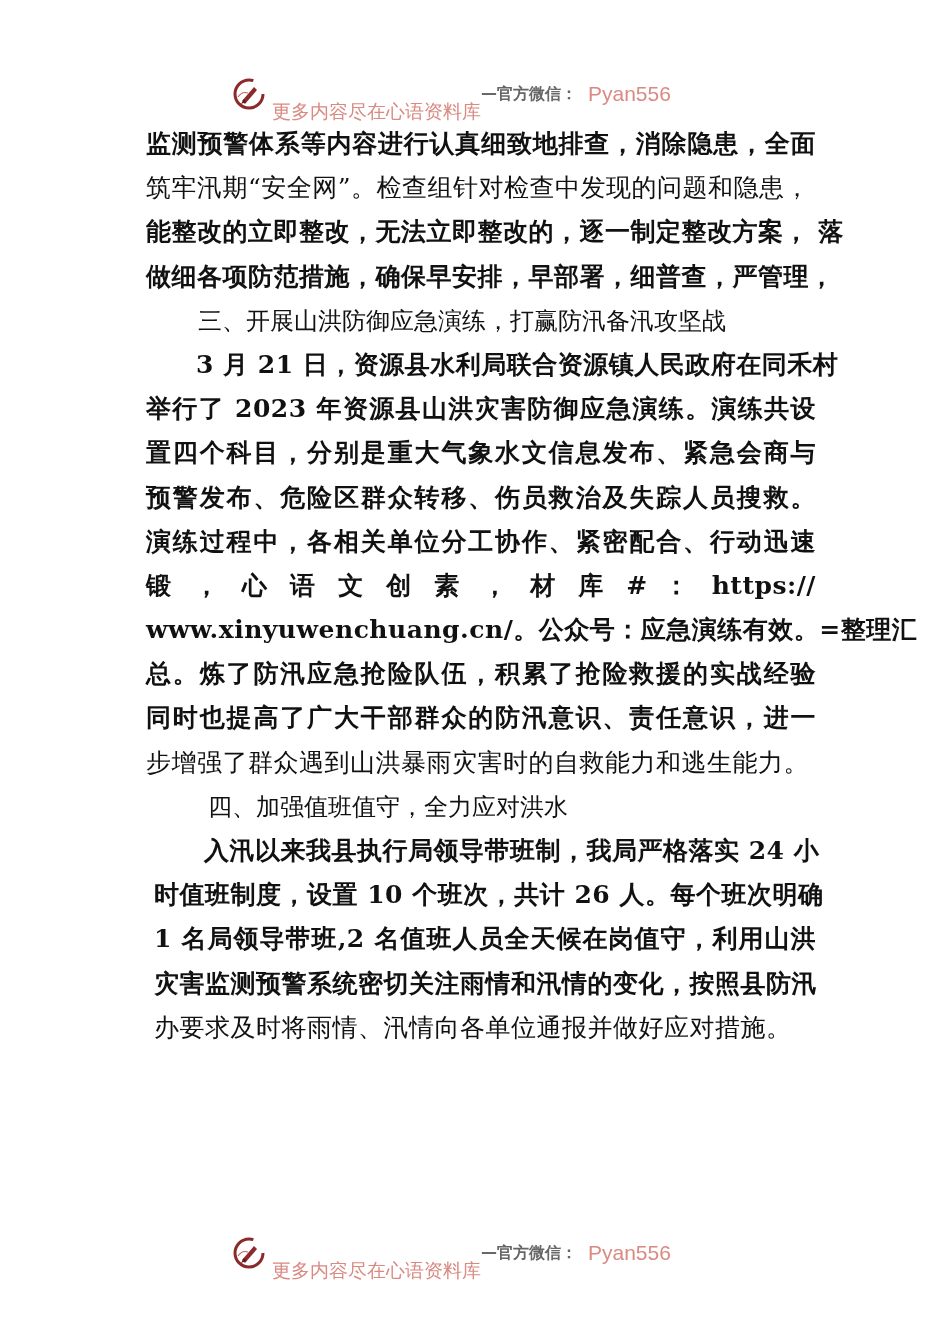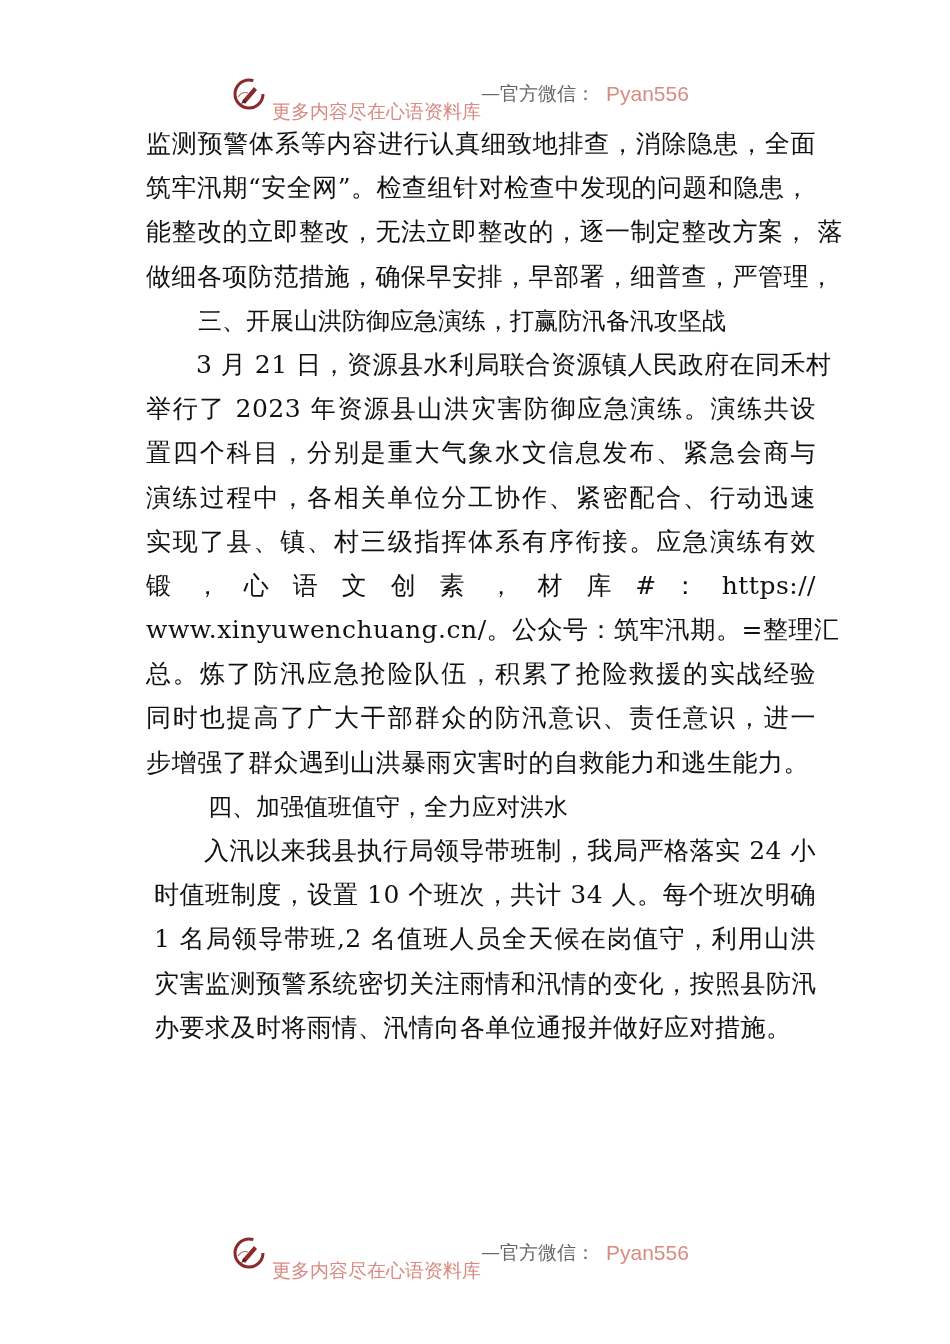--- a/index.html
+++ b/index.html
@@ -33,22 +33,23 @@
     }
     .banner .brand {
       font-family: "DejaVu Serif", serif;
       font-size: 19px;
       color: #d98a82;
       letter-spacing: 0px;
       margin-top: 36px;
     }
     .banner .official {
       font-family: "DejaVu Serif", serif;
-      font-size: 19px;
+      font-size: 16px;
       color: #666666;
+      font-weight: bold;
     }
     .banner .wechat {
       font-family: "Liberation Sans", sans-serif;
       font-size: 21px;
       color: #d98a82;
       margin-left: 11px;
     }
     .content {
       position: absolute;
       left: 146px;
@@ -58,20 +59,21 @@
     .line {
       font-size: 25px;
       line-height: 44.2px;
       height: 44.2px;
       white-space: nowrap;
       letter-spacing: 0.5px;
     }
     .line.justify {
       text-align: justify;
       text-align-last: justify;
+      font-weight: bold;
     }
     .heading {
       font-family: "DejaVu Sans", "Liberation Sans", sans-serif;
       font-weight: normal;
       font-size: 24px;
       line-height: 44.2px;
       height: 44.2px;
       white-space: nowrap;
     }
     .indent1 { padding-left: 52px; }
@@ -102,33 +104,33 @@
     <div class="line">筑牢汛期“安全网”。检查组针对检查中发现的问题和隐患，</div>
     <div class="line justify">能整改的立即整改，无法立即整改的，逐一制定整改方案， 落</div>
     <div class="line justify">做细各项防范措施，确保早安排，早部署，细普查，严管理，</div>
   </div>
 
   <div class="heading indent1">三、开展山洪防御应急演练，打赢防汛备汛攻坚战</div>
   <div>
     <div class="line justify indent-p">3 月 21 日，资源县水利局联合资源镇人民政府在同禾村</div>
     <div class="line justify">举行了 2023 年资源县山洪灾害防御应急演练。演练共设</div>
     <div class="line justify">置四个科目，分别是重大气象水文信息发布、紧急会商与</div>
+    <div class="line justify">预警发布、危险区群众转移、伤员救治及失踪人员搜救。</div>
     <div class="line justify">演练过程中，各相关单位分工协作、紧密配合、行动迅速</div>
-    <div class="line justify">实现了县、镇、村三级指挥体系有序衔接。应急演练有效</div>
     <div class="line justify">锻 ， 心 语 文 创 素 ， 材 库 # ： https://</div>
-    <div class="line justify">www.xinyuwenchuang.cn/。公众号：筑牢汛期。=整理汇</div>
+    <div class="line justify">www.xinyuwenchuang.cn/。公众号：应急演练有效。=整理汇</div>
     <div class="line justify">总。炼了防汛应急抢险队伍，积累了抢险救援的实战经验</div>
     <div class="line justify">同时也提高了广大干部群众的防汛意识、责任意识，进一</div>
     <div class="line">步增强了群众遇到山洪暴雨灾害时的自救能力和逃生能力。</div>
   </div>
 
   <div class="heading indent2">四、加强值班值守，全力应对洪水</div>
   <div style="padding-left:8px;">
     <div class="line justify indent-p">入汛以来我县执行局领导带班制，我局严格落实 24 小</div>
-    <div class="line justify">时值班制度，设置 10 个班次，共计 34 人。每个班次明确</div>
+    <div class="line justify">时值班制度，设置 10 个班次，共计 26 人。每个班次明确</div>
     <div class="line justify">1 名局领导带班,2 名值班人员全天候在岗值守，利用山洪</div>
     <div class="line justify">灾害监测预警系统密切关注雨情和汛情的变化，按照县防汛</div>
     <div class="line">办要求及时将雨情、汛情向各单位通报并做好应对措施。</div>
   </div>
 </div>
 
 <div class="banner bottom">
   <span class="logo">
     <svg width="34" height="34" viewBox="0 0 34 34">
       <circle cx="17" cy="17" r="14" fill="none" stroke="#8b2a2a" stroke-width="3" stroke-dasharray="70 18"></circle>

